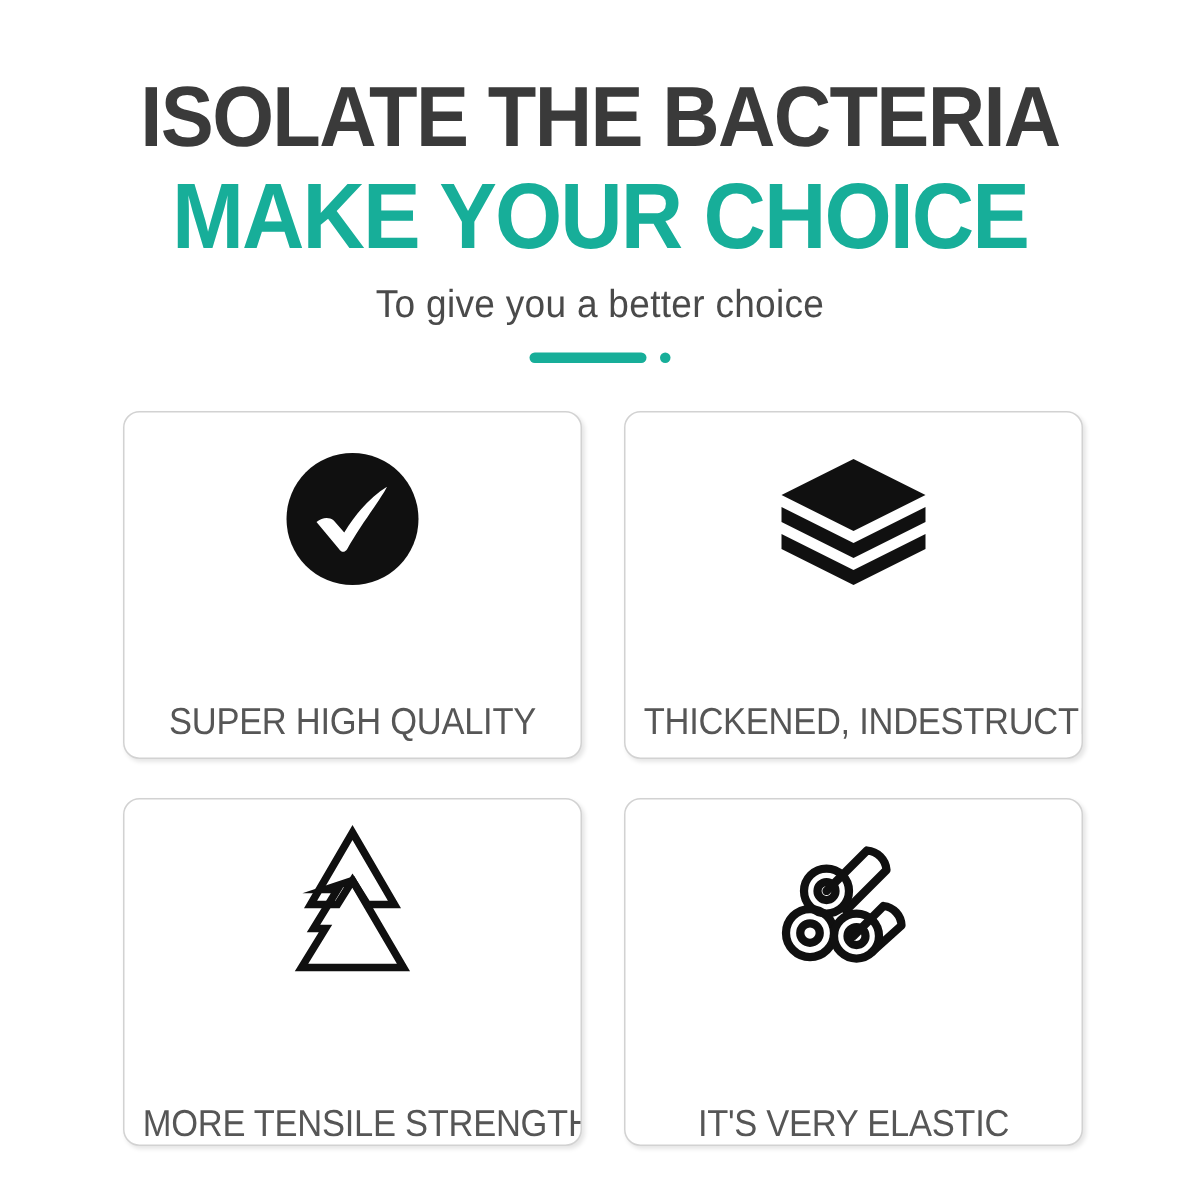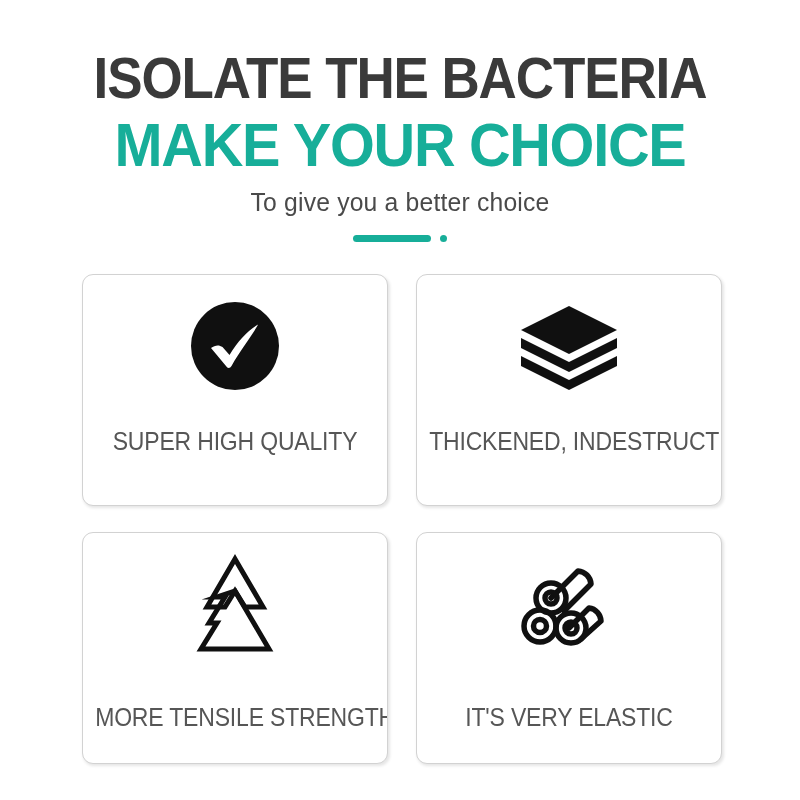--- a/index.html
+++ b/index.html
@@ -109,20 +109,21 @@
   .card {
     position: relative;
     background: #ffffff;
     border: 1px solid #d2d2d2;
     border-radius: 11px;
     box-shadow: 1.5px 2px 3px rgba(0, 0, 0, 0.10);
     display: flex;
     flex-direction: column;
     align-items: center;
     overflow: hidden;
+    gap: 40px;
   }
 
   .card-icon {
     height: 128px;
     display: flex;
     align-items: center;
     justify-content: center;
     width: 100%;
     padding-top: 14px;
     box-sizing: border-box;

